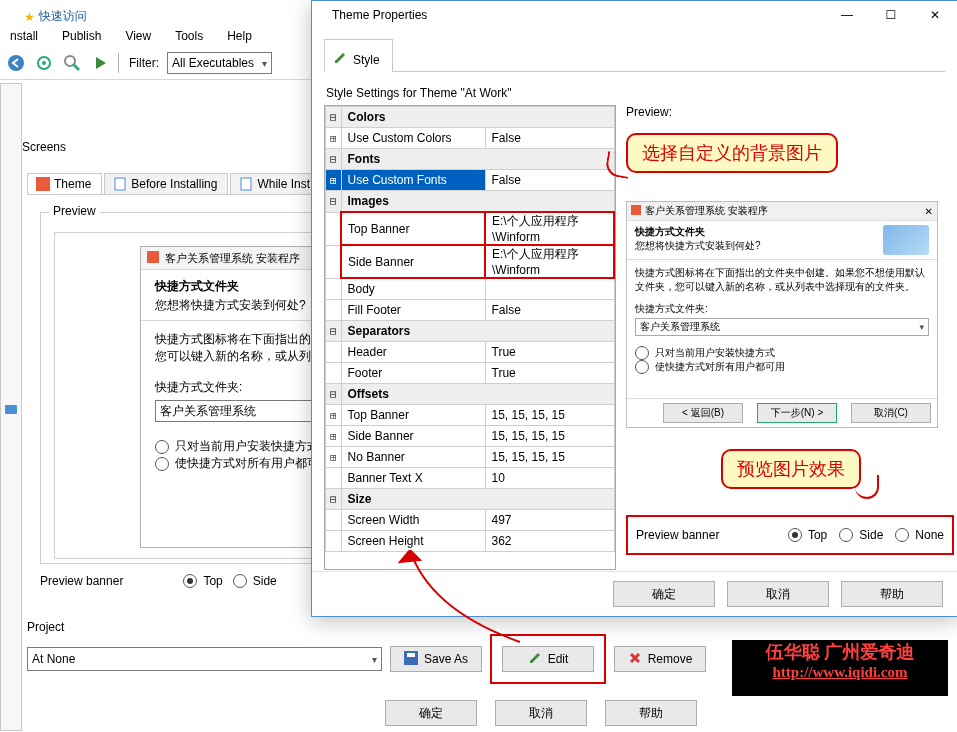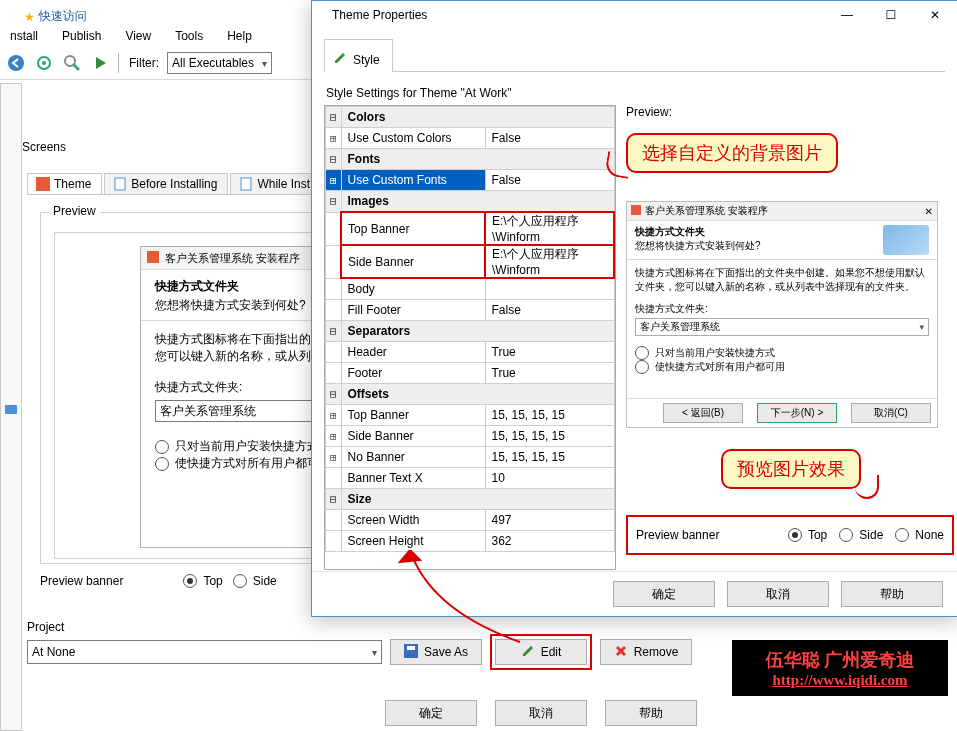--- a/index.html
+++ b/index.html
@@ -83,24 +83,24 @@
 .prev-frame .sep{border-top:1px solid #ddd}
 .prev-frame .body{padding:6px 8px;font-size:10px}
 .prev-frame .inp{border:1px solid #aaa;height:16px;display:flex;align-items:center;padding:0 4px;margin-top:2px}
 .prev-frame .inp .chev{margin-left:auto;font-size:9px;color:#555}
 .prev-frame .bot{position:absolute;left:0;right:0;bottom:0;height:28px;border-top:1px solid #ddd;display:flex;align-items:center;justify-content:flex-end;gap:14px;padding:0 6px}
 .prev-frame .btn{height:18px;font-size:10px;min-width:58px}
 .pb-group{position:absolute;left:0;top:410px;width:308px;height:36px;border:2px solid #d80000;display:flex;align-items:center;gap:12px;padding:0 8px}
 .dlg-footer{position:absolute;left:0;right:0;bottom:0;height:44px;border-top:1px solid #e3e3e3;display:flex;align-items:center;justify-content:flex-end;gap:12px;padding:0 14px}
 .dlg-footer .btn{min-width:80px}
 .arrow{position:absolute;stroke:#d80000;fill:#d80000;stroke-width:2}
-.watermark{position:absolute;left:732px;top:640px;width:216px;height:56px;background:#000;color:#f5e400;display:flex;flex-direction:column;align-items:center;justify-content:center;font-family:SimSun,serif;font-weight:bold}
+.watermark{position:absolute;left:732px;top:640px;width:216px;height:56px;background:#000;color:#f5e400;display:flex;flex-direction:column;align-items:center;justify-content:flex-start;font-family:SimSun,serif;font-weight:bold}
 .watermark .l1{font-size:18px;color:#ff4040}
 .watermark .l2{font-size:15px;color:#ff4040;text-decoration:underline}
-.highlight-edit{border:2px solid #d80000;padding:3px}
+.highlight-edit{border:2px solid #d80000;padding:10px}
 </style>
 </head>
 <body>
 <div class="viewport">
 
 <div class="quick-access">
   <span class="star">★</span>
   <span>快速访问</span>
 </div>
 

